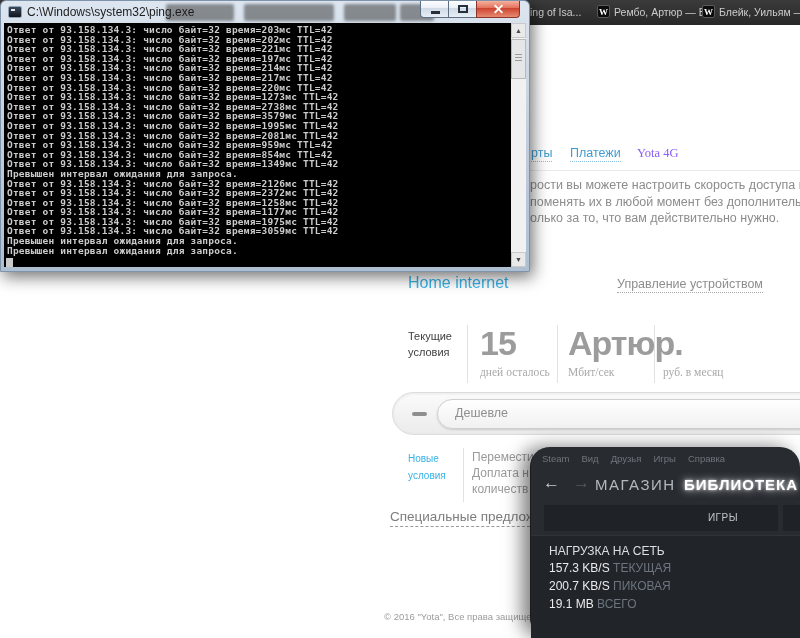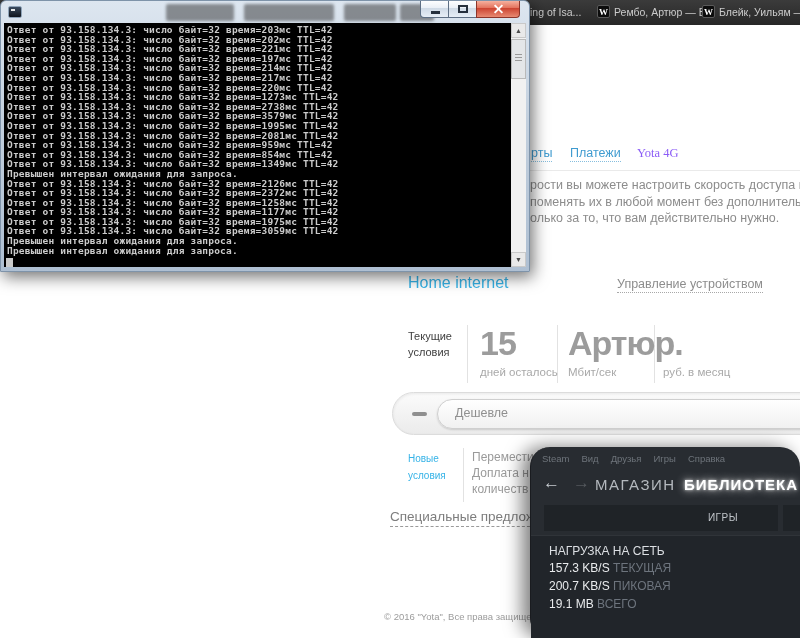--- a/index.html
+++ b/index.html
@@ -21,21 +21,21 @@
   .nav-current { position:absolute; left:637px; top:146px; font-size:12.5px; color:#8b5cf6;font-family:Liberation Serif, serif; }
   .page-sep { position:absolute; left:530px; right:0; top:170px; height:1px; background:#eaeaea; }
   .intro { position:absolute; left:530px; top:177px; font-size:12.5px; line-height:16.5px;
     color:#8c8c8c; white-space:nowrap; }
   .home-title { position:absolute; left:408px; top:274px; font-size:16px; color:#36b3e7; }
   .manage-link { position:absolute; left:617px; top:277px; font-size:12.5px; color:#8d8d8d;
     border-bottom:1px dotted #a8a8a8; padding-bottom:1px; }
   .cur-label { position:absolute; left:408px; top:328px; font-size:11px; line-height:16px; color:#404040; }
   .vsep { position:absolute; width:1px; background:#e2e2e2; }
   .stat-val { position:absolute; top:324px; font-size:34px; font-weight:bold; color:#9c9c9c; letter-spacing:-1px; }
-  .stat-cap { position:absolute; top:366px; font-size:11.5px; color:#a9a9a9; }
+  .stat-cap { position:absolute; top:366px; font-size:11.5px; color:#a9a9a9;font-family:Liberation Serif, serif; }
   .slider-track { position:absolute; left:392px; top:392px; right:-6px; height:43px;
     background:linear-gradient(#fbfbfb,#ebebeb); border:1px solid #dcdcdc;
     border-radius:22px 0 0 22px; box-shadow:inset 0 1px 3px rgba(0,0,0,.08); }
   .slider-minus { position:absolute; left:412px; top:412px; width:15px; height:4px;
     background:#8f8f8f; border-radius:2px; }
   .slider-handle { position:absolute; left:437px; top:399px; right:-6px; height:30px;
     background:linear-gradient(#ffffff,#f1f1f1); border:1px solid #cfcfcf;
     border-radius:16px 0 0 16px; box-shadow:0 1px 2px rgba(0,0,0,.15); }
   .slider-label { position:absolute; left:455px; top:406px; font-size:12.5px; color:#8f8f8f; }
   .newcond { position:absolute; left:408px; top:450px; font-size:10px; line-height:17px; color:#36b3e7; }
@@ -165,20 +165,21 @@
   <span class="tab-label" style="left:719px">Блейк, Уильям —</span>
 </div>
 
 <div class="console">
   <div class="console-titlebar">
     <div class="smudge" style="left:165px;width:68px"></div>
     <div class="smudge" style="left:243px;width:90px"></div>
     <div class="smudge" style="left:343px;width:52px"></div>
     <div class="smudge" style="left:399px;width:34px"></div>
     <div class="console-icon"></div>
+    <div class="console-title">C:\Windows\system32\ping.exe</div>
     <div class="winbtns">
       <div class="winbtn btn-min">
           <div class="g-min"></div>
         </div>
       <div class="winbtn btn-max">
           <div class="g-max"></div>
         </div>
       <div class="winbtn btn-close">
         <div class="xbar x1"></div>
         <div class="xbar x2"></div>

